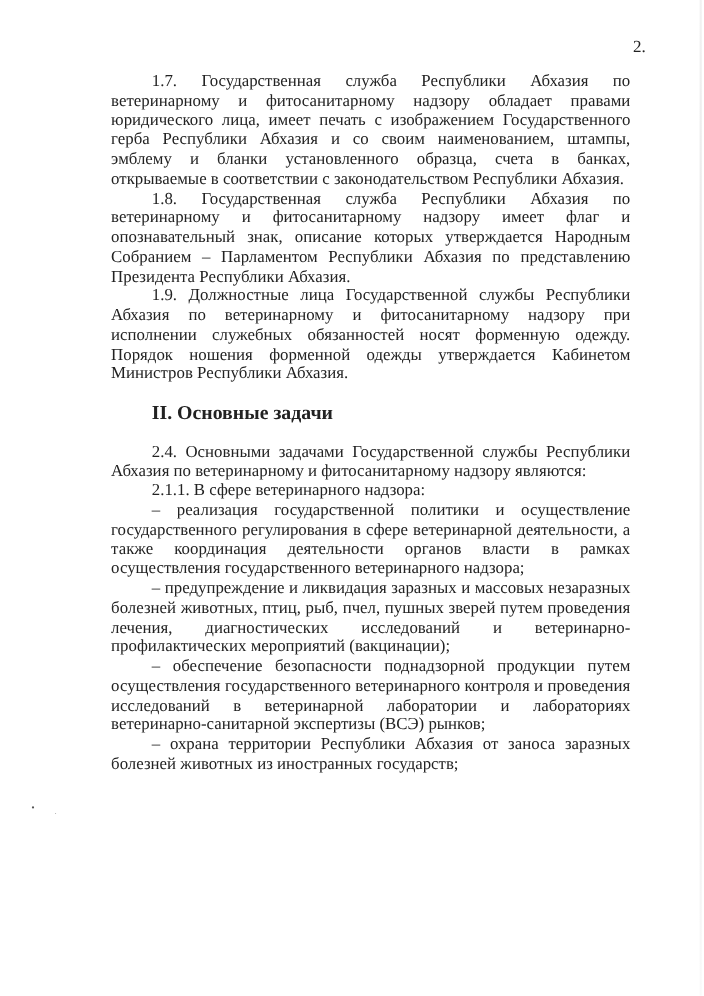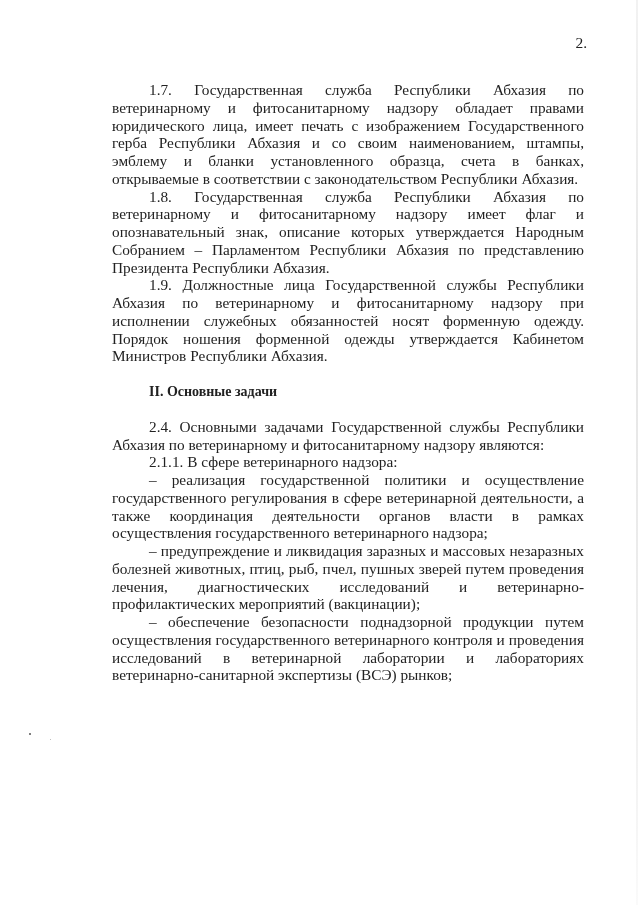--- a/index.html
+++ b/index.html
@@ -8,26 +8,26 @@
     font-family: "Liberation Serif", "DejaVu Serif", serif; color: #222;
   }
   .edge {
     position: absolute; right: 2px; top: 0; width: 2px; height: 905px;
     background: linear-gradient(to bottom, #f2f2f2, #e6e6e6 40%, #f0f0f0 80%, #fafafa);
   }
   .page-number {
     position: absolute; top: 34px; right: 53px; font-size: 15.5px; line-height: 18px;
   }
   .content {
-    position: absolute; left: 112px; top: 65px; width: 472px;
-    font-size: 15.3px; line-height: 17.75px; text-align: justify; hyphens: manual; margin-top: 16px;
+    position: absolute; left: 101px; top: 65px; width: 472px;
+    font-size: 15.3px; line-height: 17.75px; text-align: justify; hyphens: manual;
   }
   .p { margin: 0; text-indent: 37px; }
   .heading {
-    font-weight: bold; margin: 18px 0 17px 0; text-indent: 37px; font-size: 14px;
+    font-weight: bold; margin: 18px 0 17px 0; text-indent: 37px; font-size: 18px;
   }
   .dot { position: absolute; width: 2px; height: 2px; border-radius: 1px; background: #555; }
 </style>
 </head>
 <body>
 
 <div class="edge"></div>
 <div class="dot" style="left:29px; top:733px;"></div>
 <div class="dot" style="left:50px; top:739px; width:1px; height:1px; background:#aaa;"></div>
 
@@ -38,13 +38,14 @@
   <p class="p">1.8. Государственная служба Республики Абхазия по ветеринарному и фитосанитарному надзору имеет флаг и опознавательный знак, описание которых утверждается Народным Собранием – Парламентом Республики Абхазия по представлению Президента Республики Абхазия.</p>
   <p class="p">1.9. Должностные лица Государственной службы Республики Абхазия по ветеринарному и фитосанитарному надзору при исполнении служебных обязанностей носят форменную одежду. Порядок ношения форменной одежды утверждается Кабинетом Министров Республики Абхазия.</p>
 
   <p class="heading">II. Основные задачи</p>
 
   <p class="p">2.4. Основными задачами Государственной службы Республики Абхазия по ветеринарному и фитосанитарному надзору являются:</p>
   <p class="p">2.1.1. В сфере ветеринарного надзора:</p>
   <p class="p">– реализация государственной политики и осуществление государственного регулирования в сфере ветеринарной деятельности, а также координация деятельности органов власти в рамках осуществления государственного ветеринарного надзора;</p>
   <p class="p">– предупреждение и ликвидация заразных и массовых незаразных болезней животных, птиц, рыб, пчел, пушных зверей путем проведения лечения, диагностических исследований и ветеринарно-профилактических мероприятий (вакцинации);</p>
   <p class="p">– обеспечение безопасности поднадзорной продукции путем осуществления государственного ветеринарного контроля и проведения исследований в ветеринарной лаборатории и лабораториях ветеринарно-санитарной экспертизы (ВСЭ) рынков;</p>
+  <p class="p">– охрана территории Республики Абхазия от заноса заразных болезней животных из иностранных государств;</p>
 </div>
 
 </body></html>

